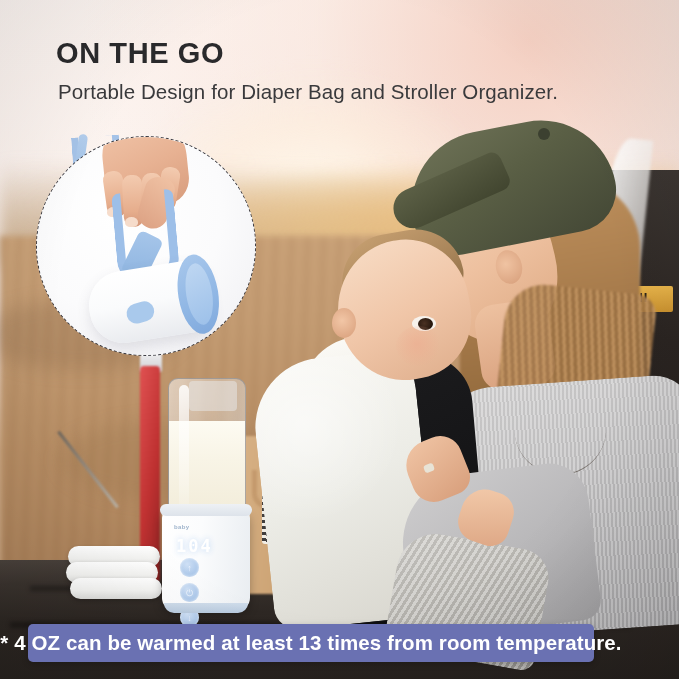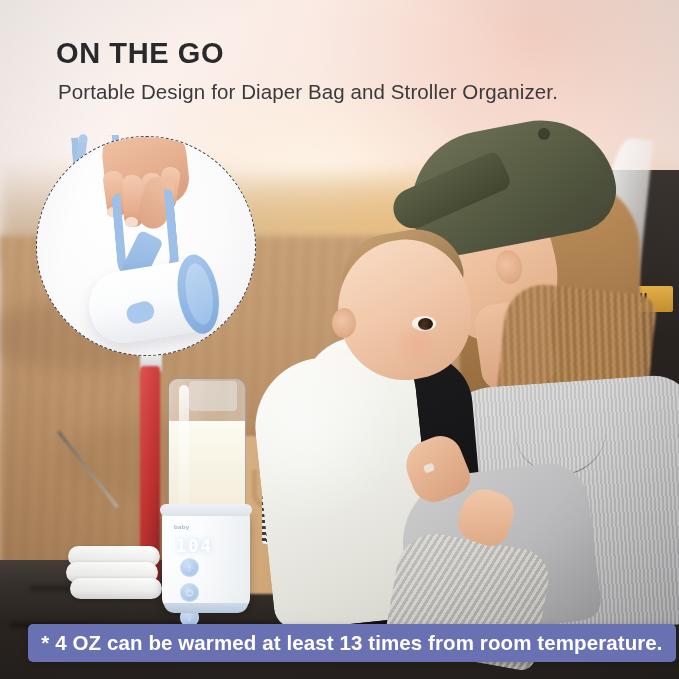--- a/index.html
+++ b/index.html
@@ -658,21 +658,21 @@
     border: 1.6px solid rgba(60,50,40,0.55);
     border-top: none; border-left: none; border-right: none;
     border-radius: 0 0 60px 60px;
     transform: rotate(-6deg);
   }
 
   
   .banner {
     position: absolute;
     left: 28px; top: 624px;
-    width: 648px; height: 38px;
+    width: 566px; height: 38px;
     background: #6a71b2;
     border-radius: 5px;
     display: flex;
     align-items: center;
     justify-content: center;
     z-index: 40;
     box-shadow: 0 2px 6px rgba(0,0,0,0.22);
   }
   .banner-text {
     color: #ffffff;

